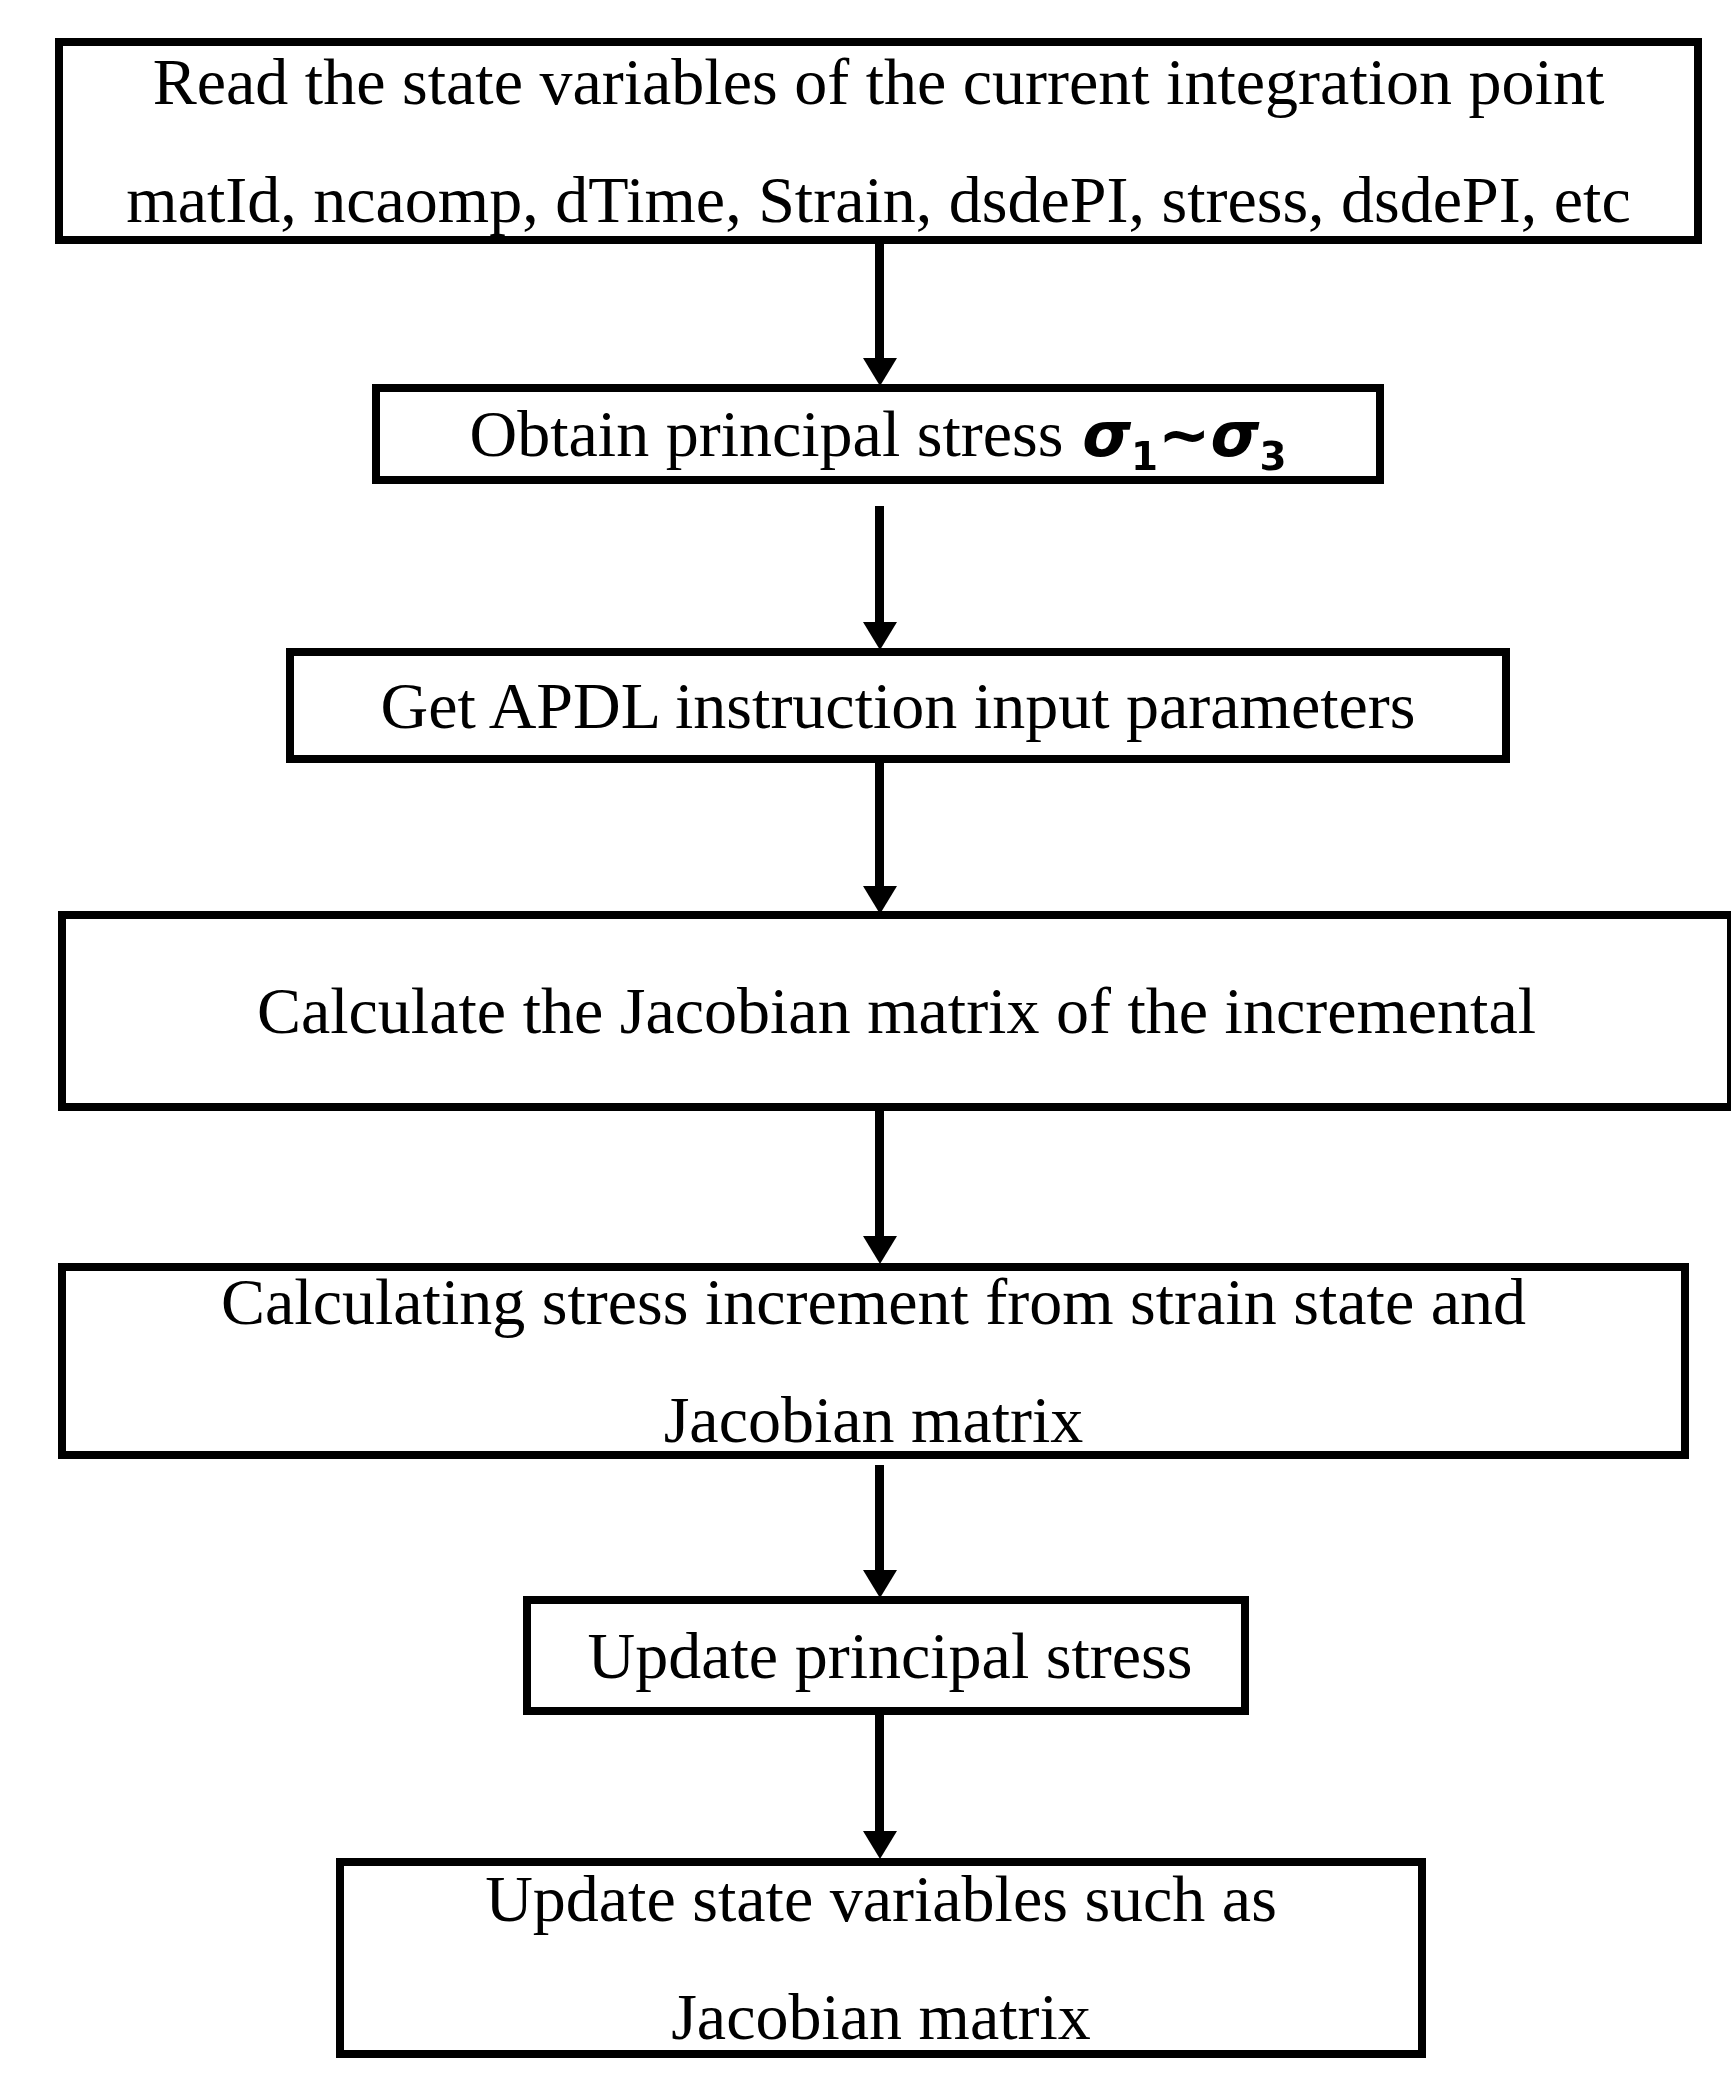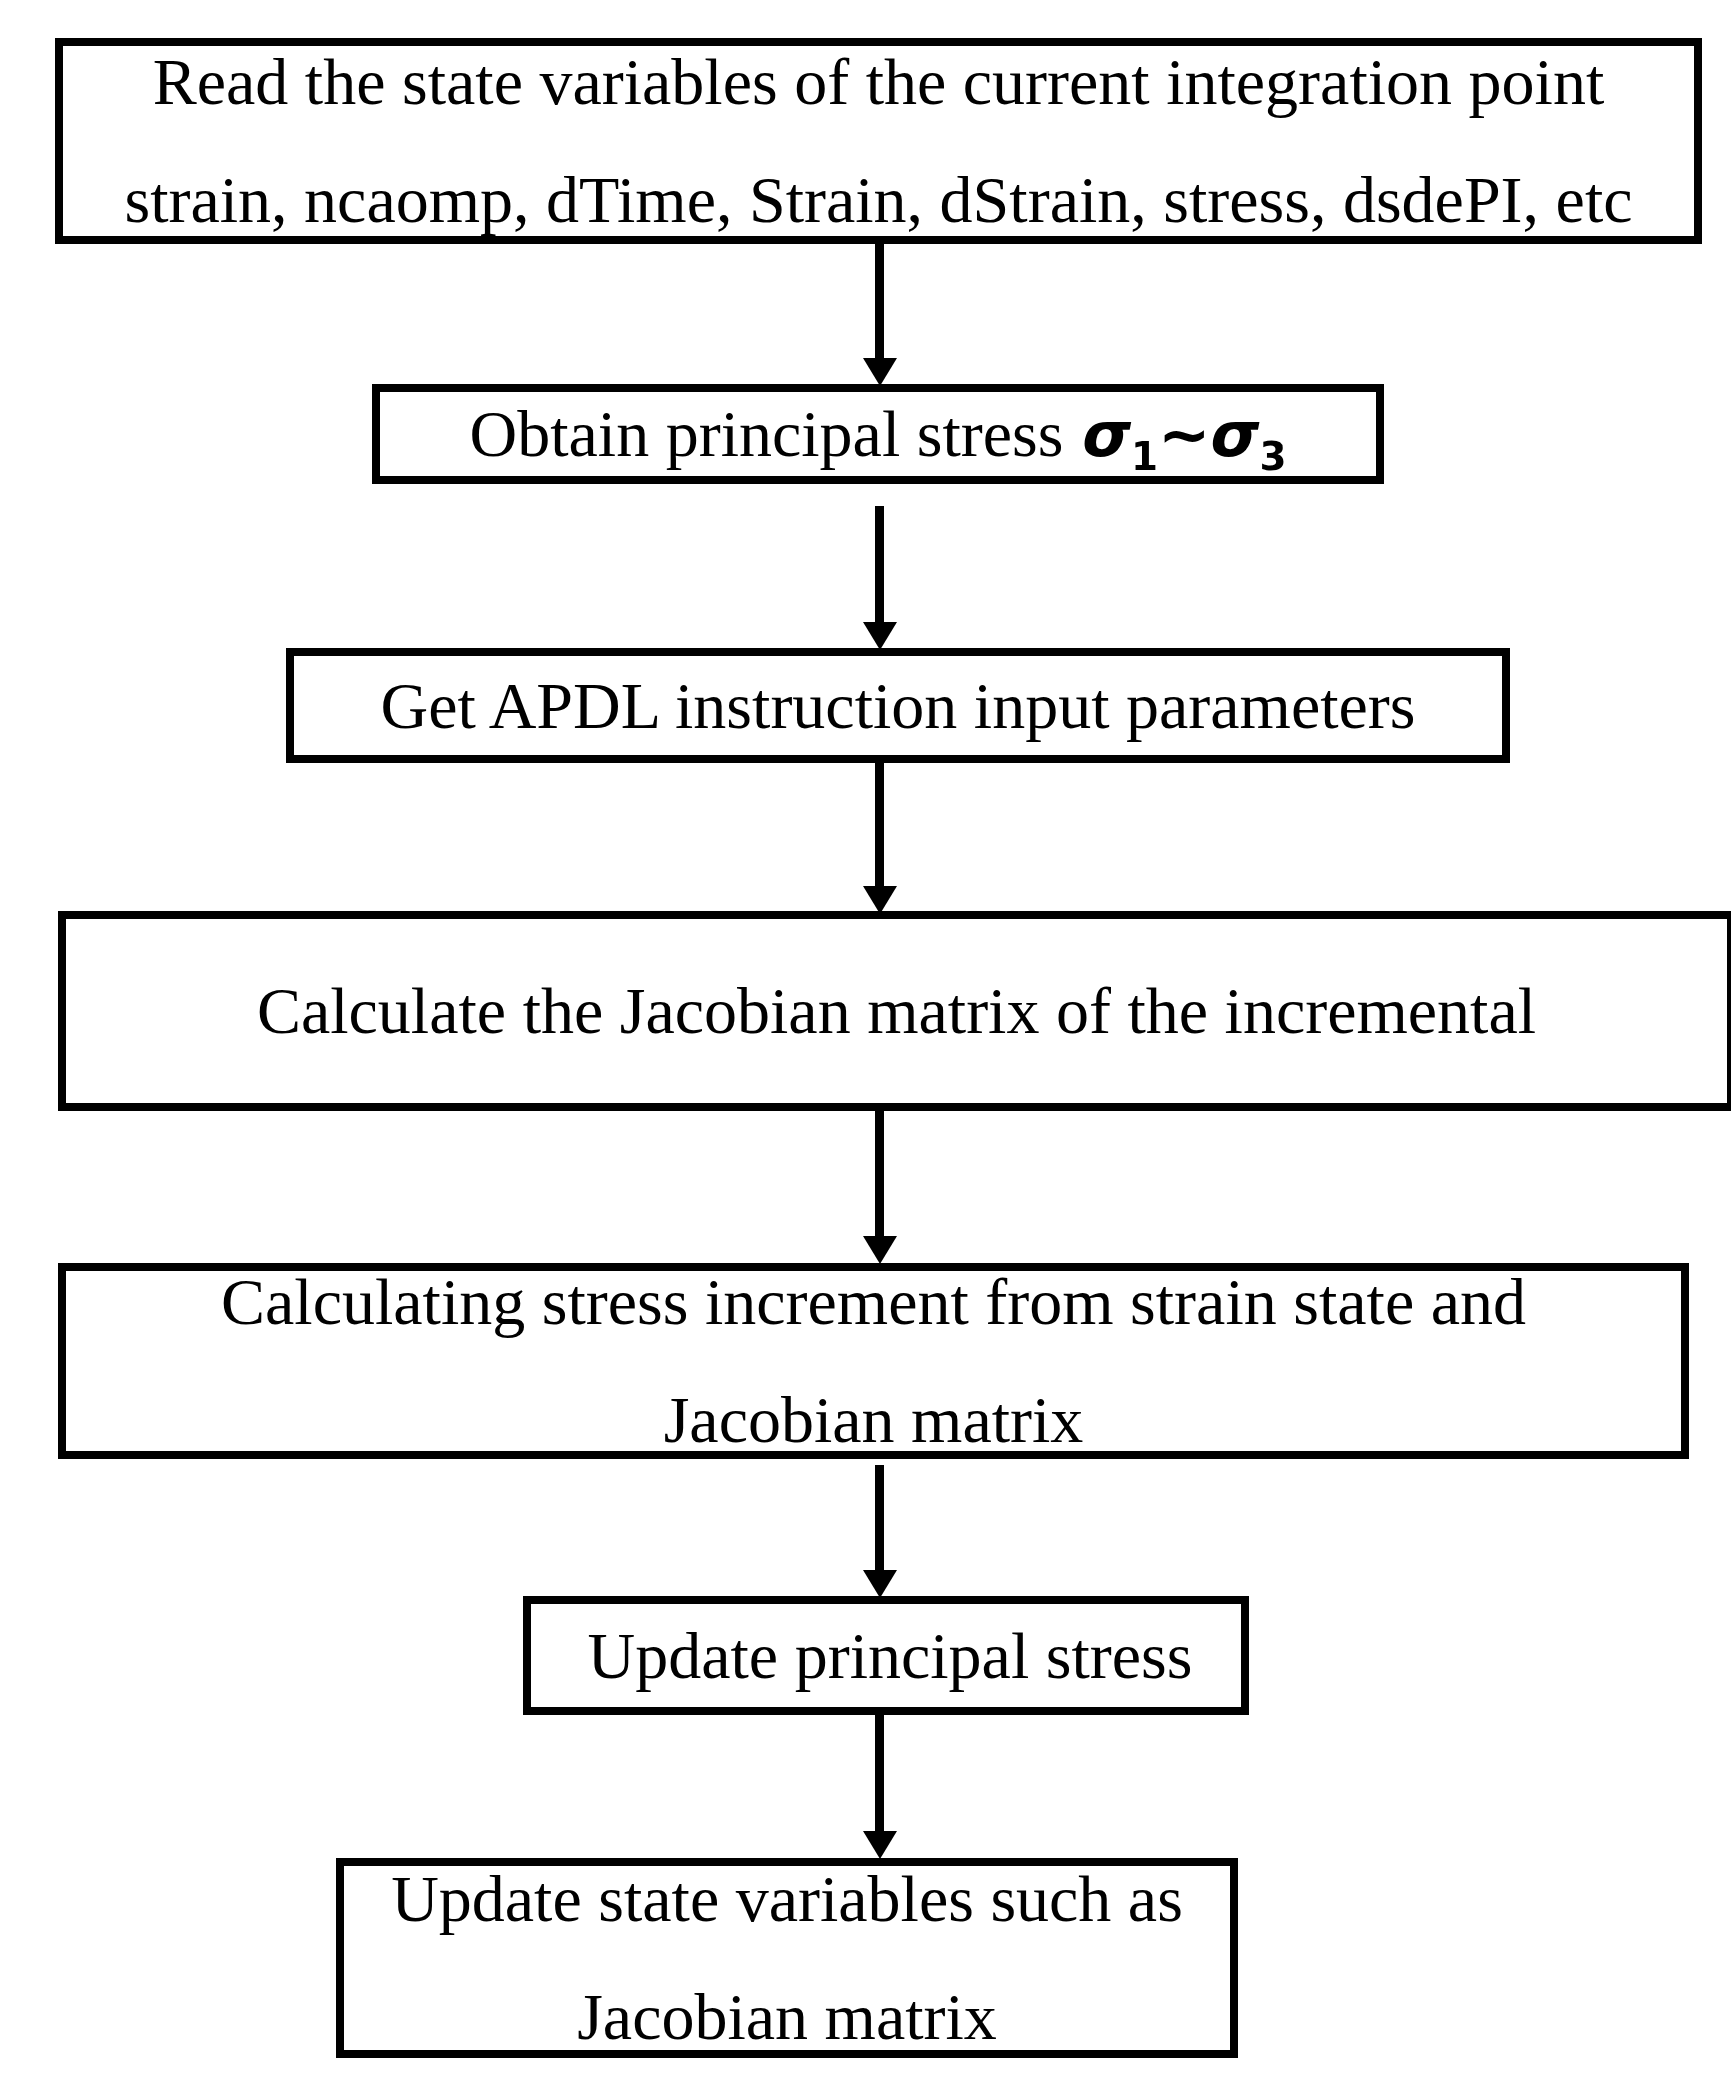--- a/index.html
+++ b/index.html
@@ -32,21 +32,21 @@
 
   .box .line { display: block; }
 
   
   .b1 { left: 55px;  top: 38px;   width: 1647px; height: 206px; }
   .b2 { left: 372px; top: 384px;  width: 1012px; height: 100px; }
   .b3 { left: 286px; top: 648px;  width: 1224px; height: 115px; }
   .b4 { left: 58px;  top: 911px; width: 1677px; height: 200px; }
   .b5 { left: 58px;  top: 1263px; width: 1631px; height: 196px; }
   .b6 { left: 523px; top: 1596px; width: 726px;  height: 119px; padding-left: 8px; }
-  .b7 { left: 336px; top: 1858px; width: 902px; height: 200px; }
+  .b7 { left: 336px; top: 1858px; width: 1090px; height: 200px; }
 
   
   .arrow {
     position: absolute;
     left: 860px;
     width: 39px;
     display: flex;
     flex-direction: column;
     align-items: center;
   }
@@ -75,21 +75,21 @@
   .math .tld { font-style: normal; }
   .math sub { font-size: 0.62em; line-height: 0; }
 </style>
 </head>
 <body>
 
 <div class="canvas">
 
   <div class="box b1">
     <span class="line">Read the state variables of the current integration point</span>
-    <span class="line">strain, ncaomp, dTime, Strain, dStrain, stress, dsdePI, etc</span>
+    <span class="line">matId, ncaomp, dTime, Strain, dsdePI, stress, dsdePI, etc</span>
   </div>
 
   <div class="arrow a1">
     <span class="stem"></span>
     <span class="head"></span>
   </div>
 
   <div class="box b2">
     <span class="line">
       <span>Obtain principal stress</span><span class="math"><span class="sig">σ</span><sub>1</sub><span class="tld">~</span><span class="sig">σ</span><sub>3</sub></span>

